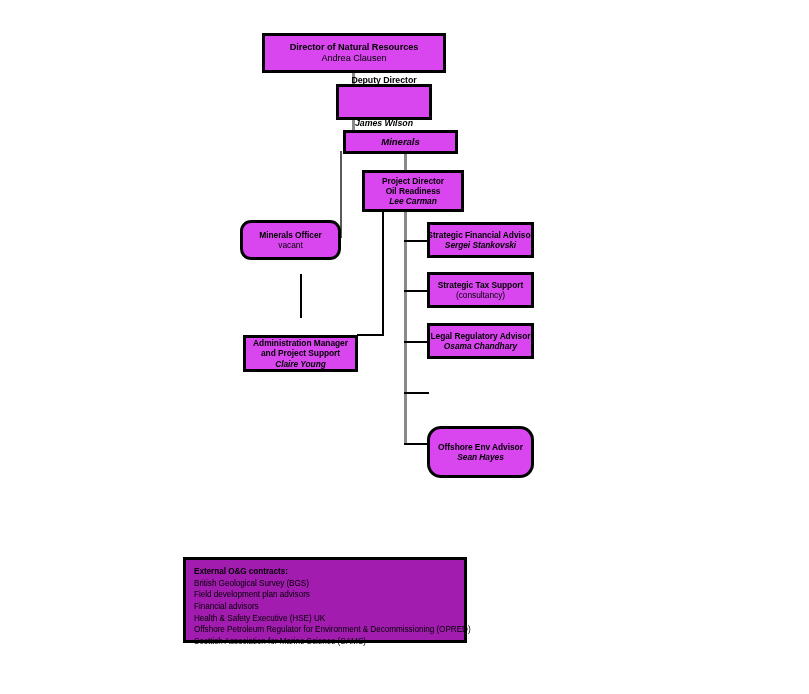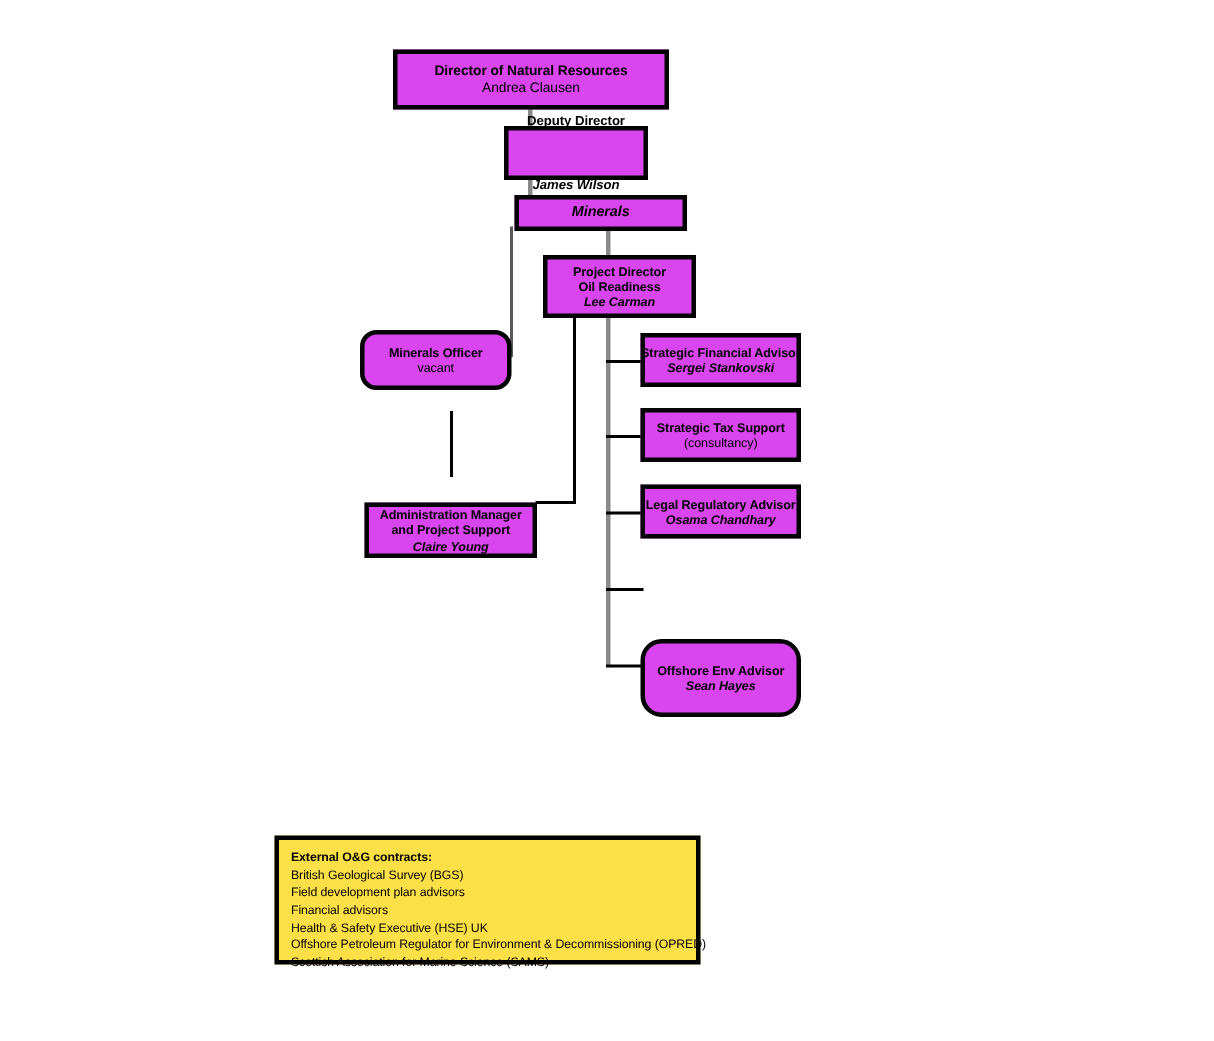--- a/index.html
+++ b/index.html
@@ -68,21 +68,21 @@
   }
   .connector.v-black { width: 2px; background: #000000; }
   .connector.h-black { height: 2px; background: #000000; }
   .connector.v-gray  { width: 3px; background: #8a8a8a; }
   .connector.v-thin  { width: 2px; background: #595959; }
 
   #legend-box {
     position: absolute;
     box-sizing: border-box;
     border: 3px solid #000000;
-    background: #fde047;
+    background: #a21caf;
     padding: 6px 8px 5px 8px;
     z-index: 3;
   }
   #legend-box .legend-line {
     font-size: 8.2px;
     line-height: 1.42;
     white-space: nowrap;
     letter-spacing: -0.05px;
   }
   #legend-box .legend-line.heading {

